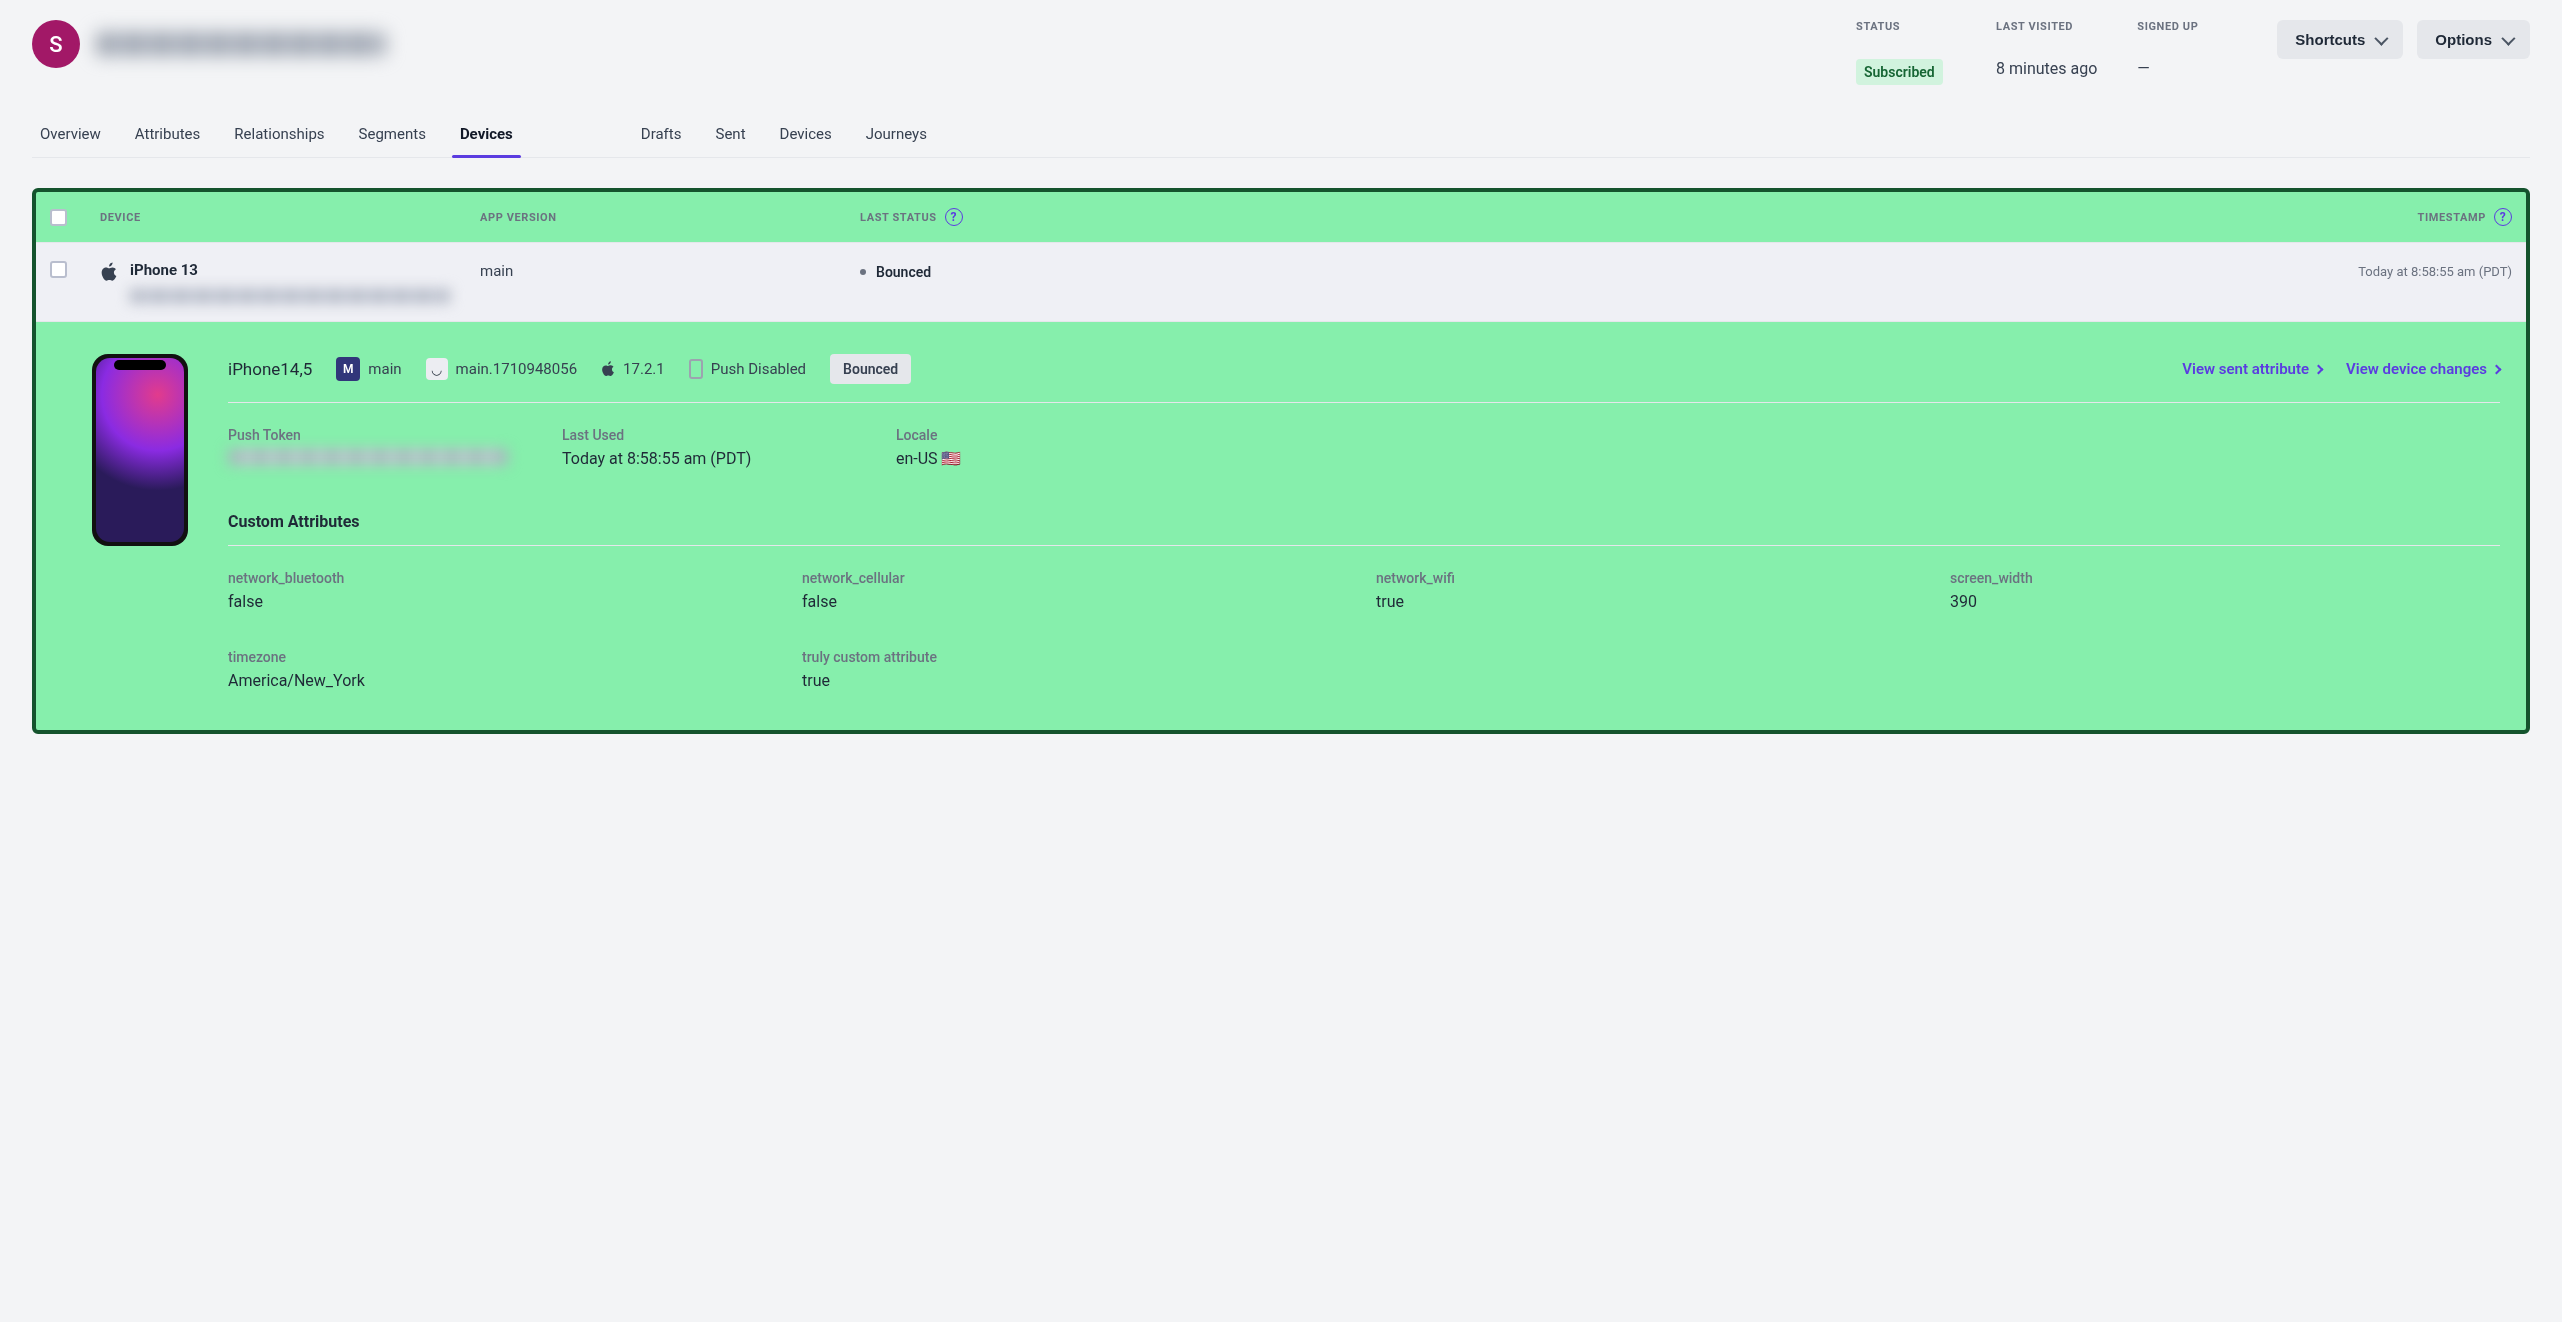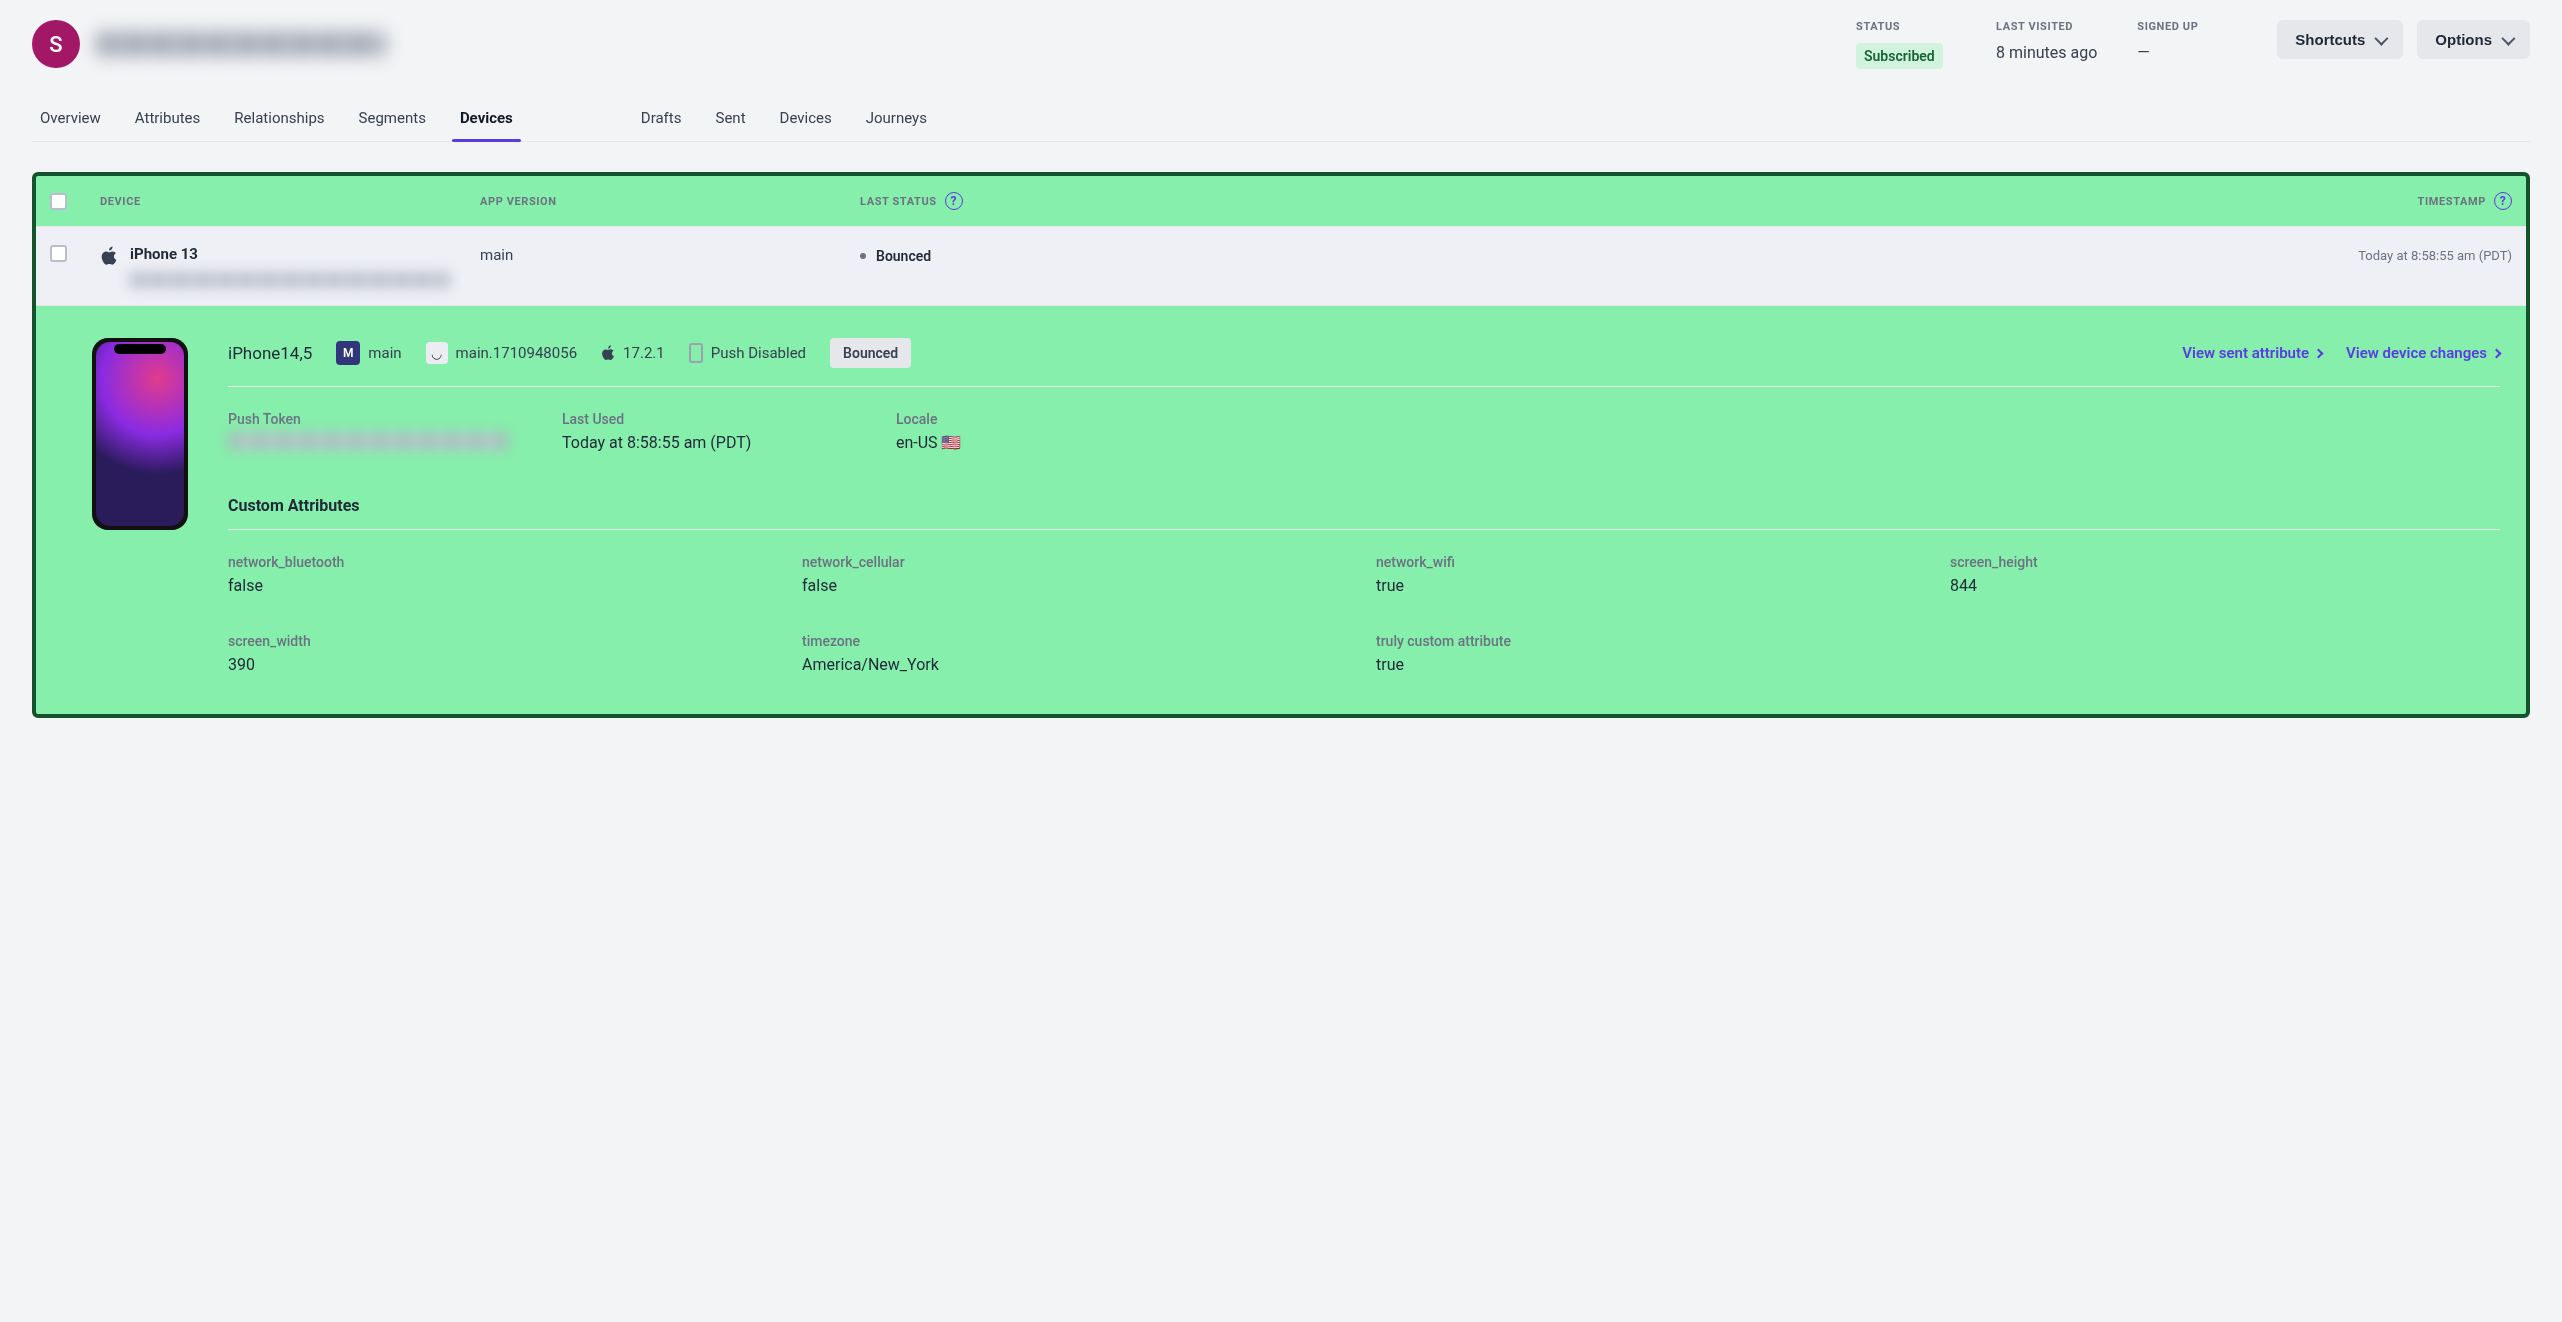--- a/index.html
+++ b/index.html
@@ -33,21 +33,21 @@
     width: 290px; height: 24px;
     filter: blur(9px);
     background: repeating-linear-gradient(90deg, #9ca3af 0 20px, #bcc2cc 20px 28px);
     border-radius: 6px;
   }
   .header-right {
     display: flex;
     align-items: flex-start;
     gap: 40px;
   }
-  .meta-block { display: flex; flex-direction: column; gap: 10px; min-width: 100px; }
+  .meta-block { display: flex; flex-direction: column; gap: 26px; min-width: 100px; }
   .meta-label { font-size: 11px; font-weight: 700; letter-spacing: 0.6px; color: #6b7280; text-transform: uppercase; }
   .meta-value { font-size: 16px; color: #374151; }
   .subscribed-badge {
     display: inline-block;
     background: #d1f3de;
     color: #166534;
     font-weight: 600;
     padding: 5px 8px;
     border-radius: 4px;
     font-size: 14px;
@@ -427,24 +427,20 @@
           </div>
           <div>
             <div class="info-label">network_cellular</div>
             <div class="info-value">false</div>
           </div>
           <div>
             <div class="info-label">network_wifi</div>
             <div class="info-value">true</div>
           </div>
           <div>
-            <div class="info-label">screen_height</div>
-            <div class="info-value">844</div>
-          </div>
-          <div>
             <div class="info-label">screen_width</div>
             <div class="info-value">390</div>
           </div>
           <div>
             <div class="info-label">timezone</div>
             <div class="info-value">America/New_York</div>
           </div>
           <div>
             <div class="info-label">truly custom attribute</div>
             <div class="info-value">true</div>

